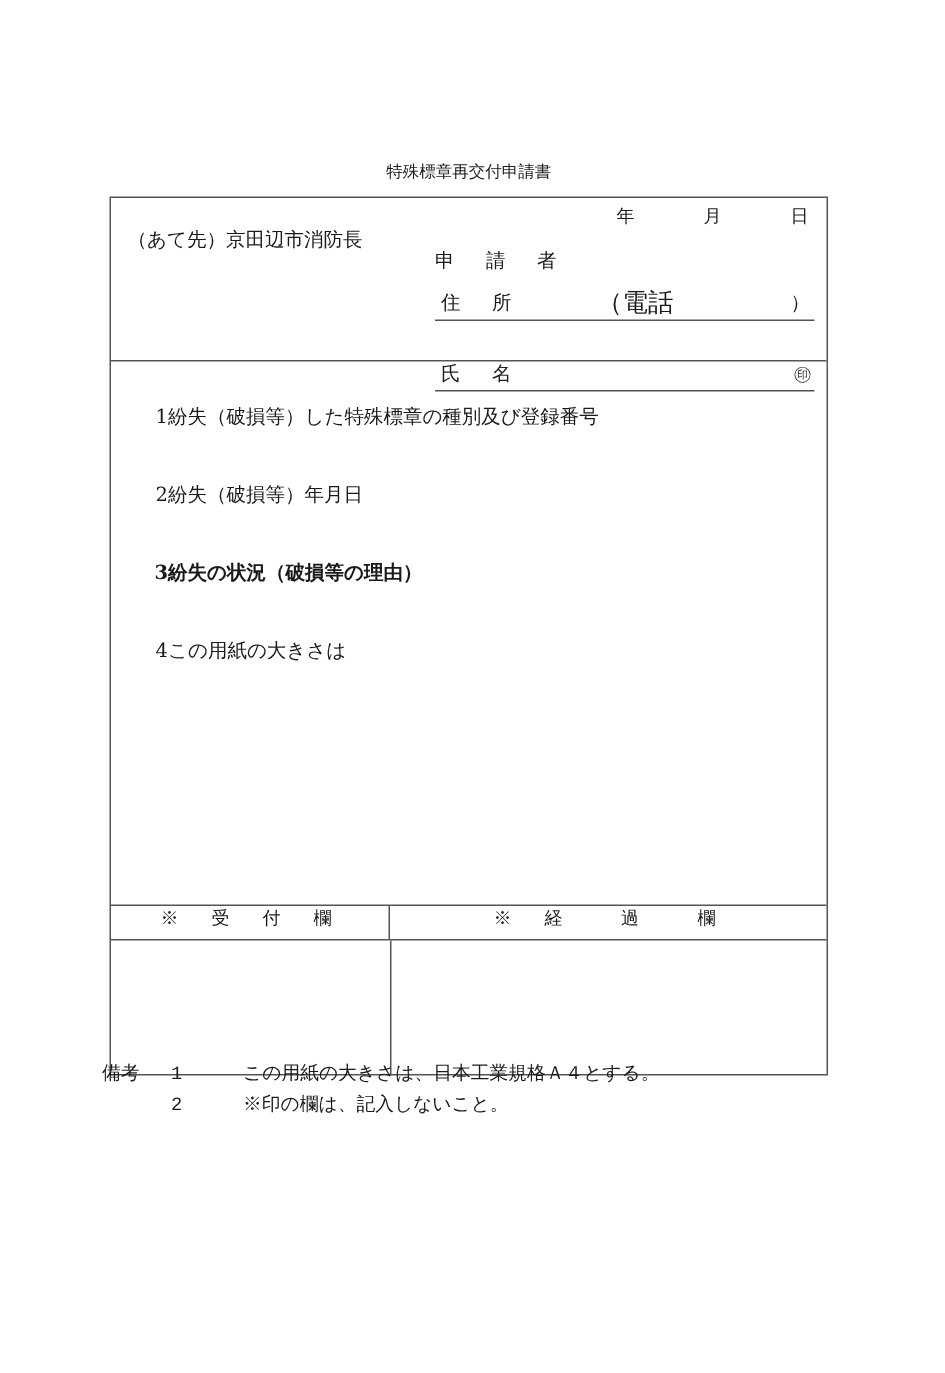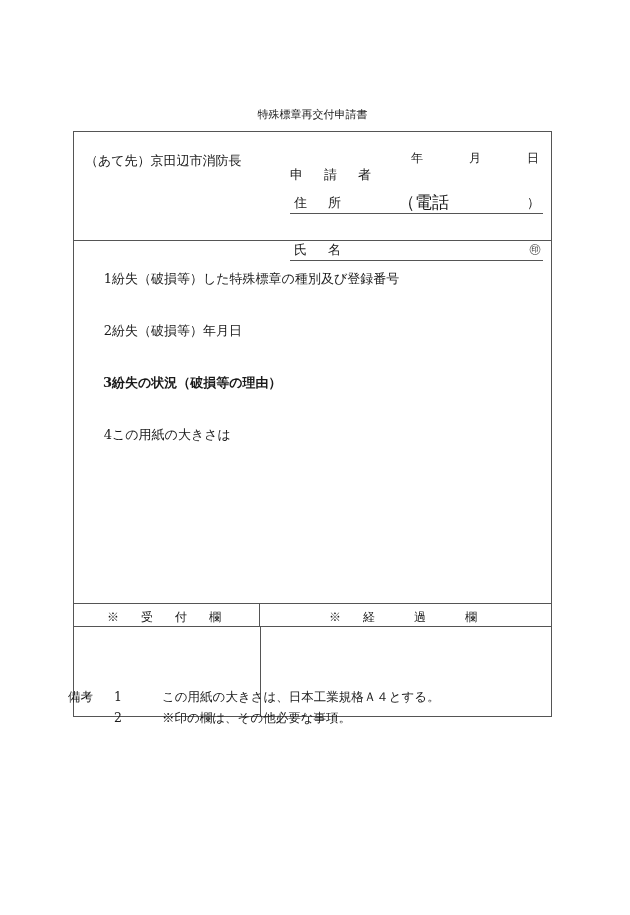--- a/index.html
+++ b/index.html
@@ -60,21 +60,21 @@
     top: 0;
     right: 0;
     height: 109px;
     border-bottom: 1px solid #555;
     box-sizing: border-box;
   }
 
   .date-line {
     position: absolute;
     right: 10px;
-    top: 17px;
+    top: 3px;
     font-size: 12px;
     line-height: 18px;
     white-space: nowrap;
   }
   .date-line span { display: inline-block; }
   .date-y { width: 58px; text-align: left; }
   .date-m { width: 58px; text-align: left; }
   .date-d { width: 14px; text-align: left; }
 
   .addressee {
@@ -171,21 +171,21 @@
     height: 24px;
     border-top: 1px solid #555;
     border-bottom: 1px solid #555;
     box-sizing: border-box;
   }
   .official-cell {
     position: absolute;
     top: 0;
     height: 100%;
     display: flex;
-    align-items: flex-end;
+    align-items: flex-start;
     justify-content: center;
     font-size: 12px;
     box-sizing: border-box;
   }
   .official-cell .celltext { letter-spacing: 5px; }
   .official-cell.left  { left: 0;     width: 186px; border-right: 1px solid #555; }
   .official-cell.right { left: 186px; right: 0; }
 
   .official-body {
     position: absolute;
@@ -200,23 +200,24 @@
     top: 0;
     bottom: 0;
     width: 1px;
     background: #555;
   }
 
   
   .notes {
     position: absolute;
     left: 68px;
-    top: 686px;
+    top: 706px;
     font-size: 12.5px;
     line-height: 21px;
+    font-family: Liberation Mono, monospace;
   }
   .note-row { white-space: nowrap; }
   .note-head {
     display: inline-block;
     width: 46px;
   }
   .note-num {
     display: inline-block;
     width: 48px;
   }
@@ -275,17 +276,17 @@
       <div class="divider"></div>
     </div>
 
   </div>
 
   <div class="notes">
     <div class="note-row">
       <span class="note-head">備考</span><span class="note-num">1</span><span>この用紙の大きさは、日本工業規格Ａ４とする。</span>
     </div>
     <div class="note-row">
-      <span class="note-head"></span><span class="note-num">2</span><span>※印の欄は、その他必要な事項。</span>
+      <span class="note-head"></span><span class="note-num">2</span><span>※印の欄は、記入しないこと。</span>
     </div>
   </div>
 
 </div>
 
 </body></html>

